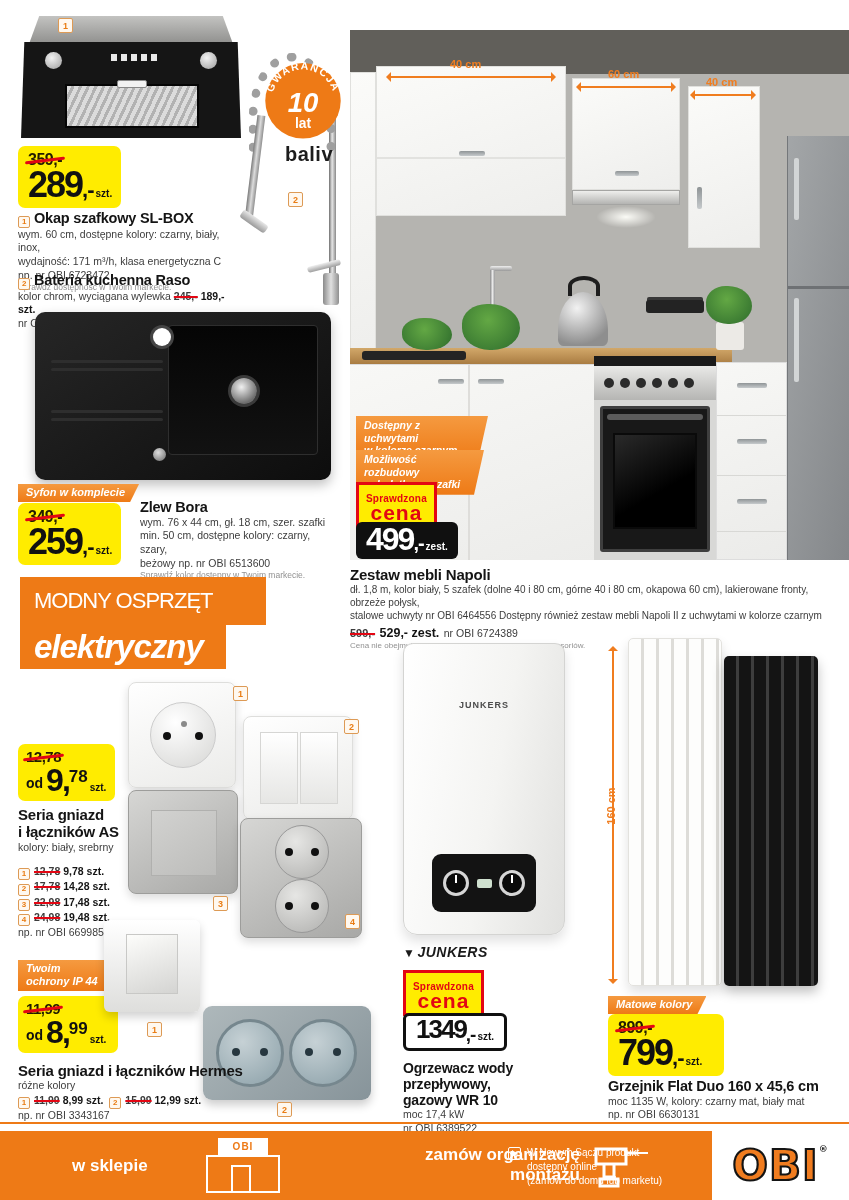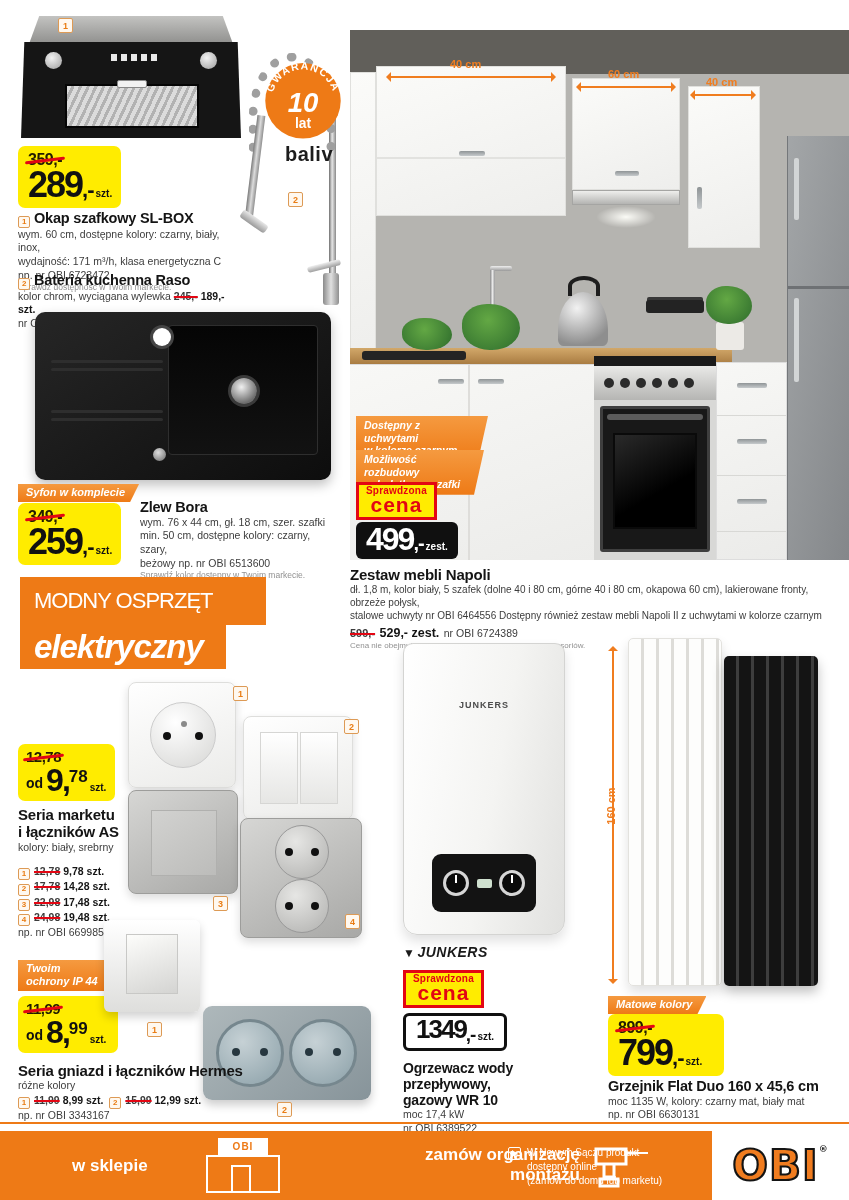--- a/index.html
+++ b/index.html
@@ -30,21 +30,21 @@
   
   .blackbox{position:absolute; background:#101010; border-radius:6px; padding:3px 10px 5px; display:flex; align-items:flex-start;}
   .blackbox .pmain{color:#fff; font-size:32px;}
   .blackbox .ptail{color:#fff; font-size:20px; margin-top:8px;}
   .blackbox .punit{color:#fff;}
   .whitebox{position:absolute; background:#fff; border:3px solid #101010; border-radius:6px; padding:2px 10px 4px; display:flex; align-items:flex-start;}
   .whitebox .pmain{font-size:26px;}
   .whitebox .ptail{font-size:19px; margin-top:7px;}
 
   
-  .checked{position:absolute; background:var(--yellow); border:3px solid var(--red); border-radius:0; padding:0 7px 3px; text-align:center;}
+  .checked{position:absolute; background:var(--yellow); border:3px solid var(--red); border-radius:0; padding:8px 7px 3px; text-align:center;}
   .checked .w1{display:block; color:var(--red); font-weight:800; font-size:10px; letter-spacing:0.2px;}
   .checked .w2{display:block; color:var(--red); font-weight:800; font-size:21px; line-height:0.85; letter-spacing:1px;}
 
   
   .flag{position:absolute; background:linear-gradient(var(--orange2),var(--orange)); color:#fff; font-weight:700; font-style:italic;
         font-size:11px; line-height:1.2; padding:2px 14px 3px 8px; clip-path:polygon(0 0,100% 0,calc(100% - 9px) 100%,0 100%);}
 
   
   .h{font-weight:800; font-size:14.5px; color:var(--ink); letter-spacing:-0.2px; line-height:1.15;}
   .d{font-size:10.5px; color:#3c3c3c; line-height:1.3;}
@@ -412,21 +412,21 @@
     <span class="old" style="font-size:15px;">12,78</span>
     <div class="prow">
       <span class="pod">od</span>
       <span class="pmain" style="font-size:32px;">9</span>
       <span class="pmain" style="font-size:32px;">,</span>
       <span class="pcents">78</span>
       <span class="punit">szt.</span>
     </div>
   </div>
   <div class="abs" style="left:18px; top:806px; width:180px;">
-    <div class="h" style="font-size:15px;">Seria marketu</div>
+    <div class="h" style="font-size:15px;">Seria gniazd</div>
     <div class="h" style="font-size:15px;">i łączników AS</div>
     <div class="d">kolory: biały, srebrny</div>
     <div class="d" style="margin-top:11px;"><span class="itag">1</span><span class="st">12,78</span> <span class="bp">9,78 szt.</span></div>
     <div class="d"><span class="itag">2</span><span class="st">17,78</span> <span class="bp">14,28 szt.</span></div>
     <div class="d"><span class="itag">3</span><span class="st">22,98</span> <span class="bp">17,48 szt.</span></div>
     <div class="d"><span class="itag">4</span><span class="st">24,98</span> <span class="bp">19,48 szt.</span></div>
     <div class="d">np. nr OBI 6699854, 6699912</div>
   </div>
 
   <div class="flag" style="left:18px; top:960px; width:108px;">

